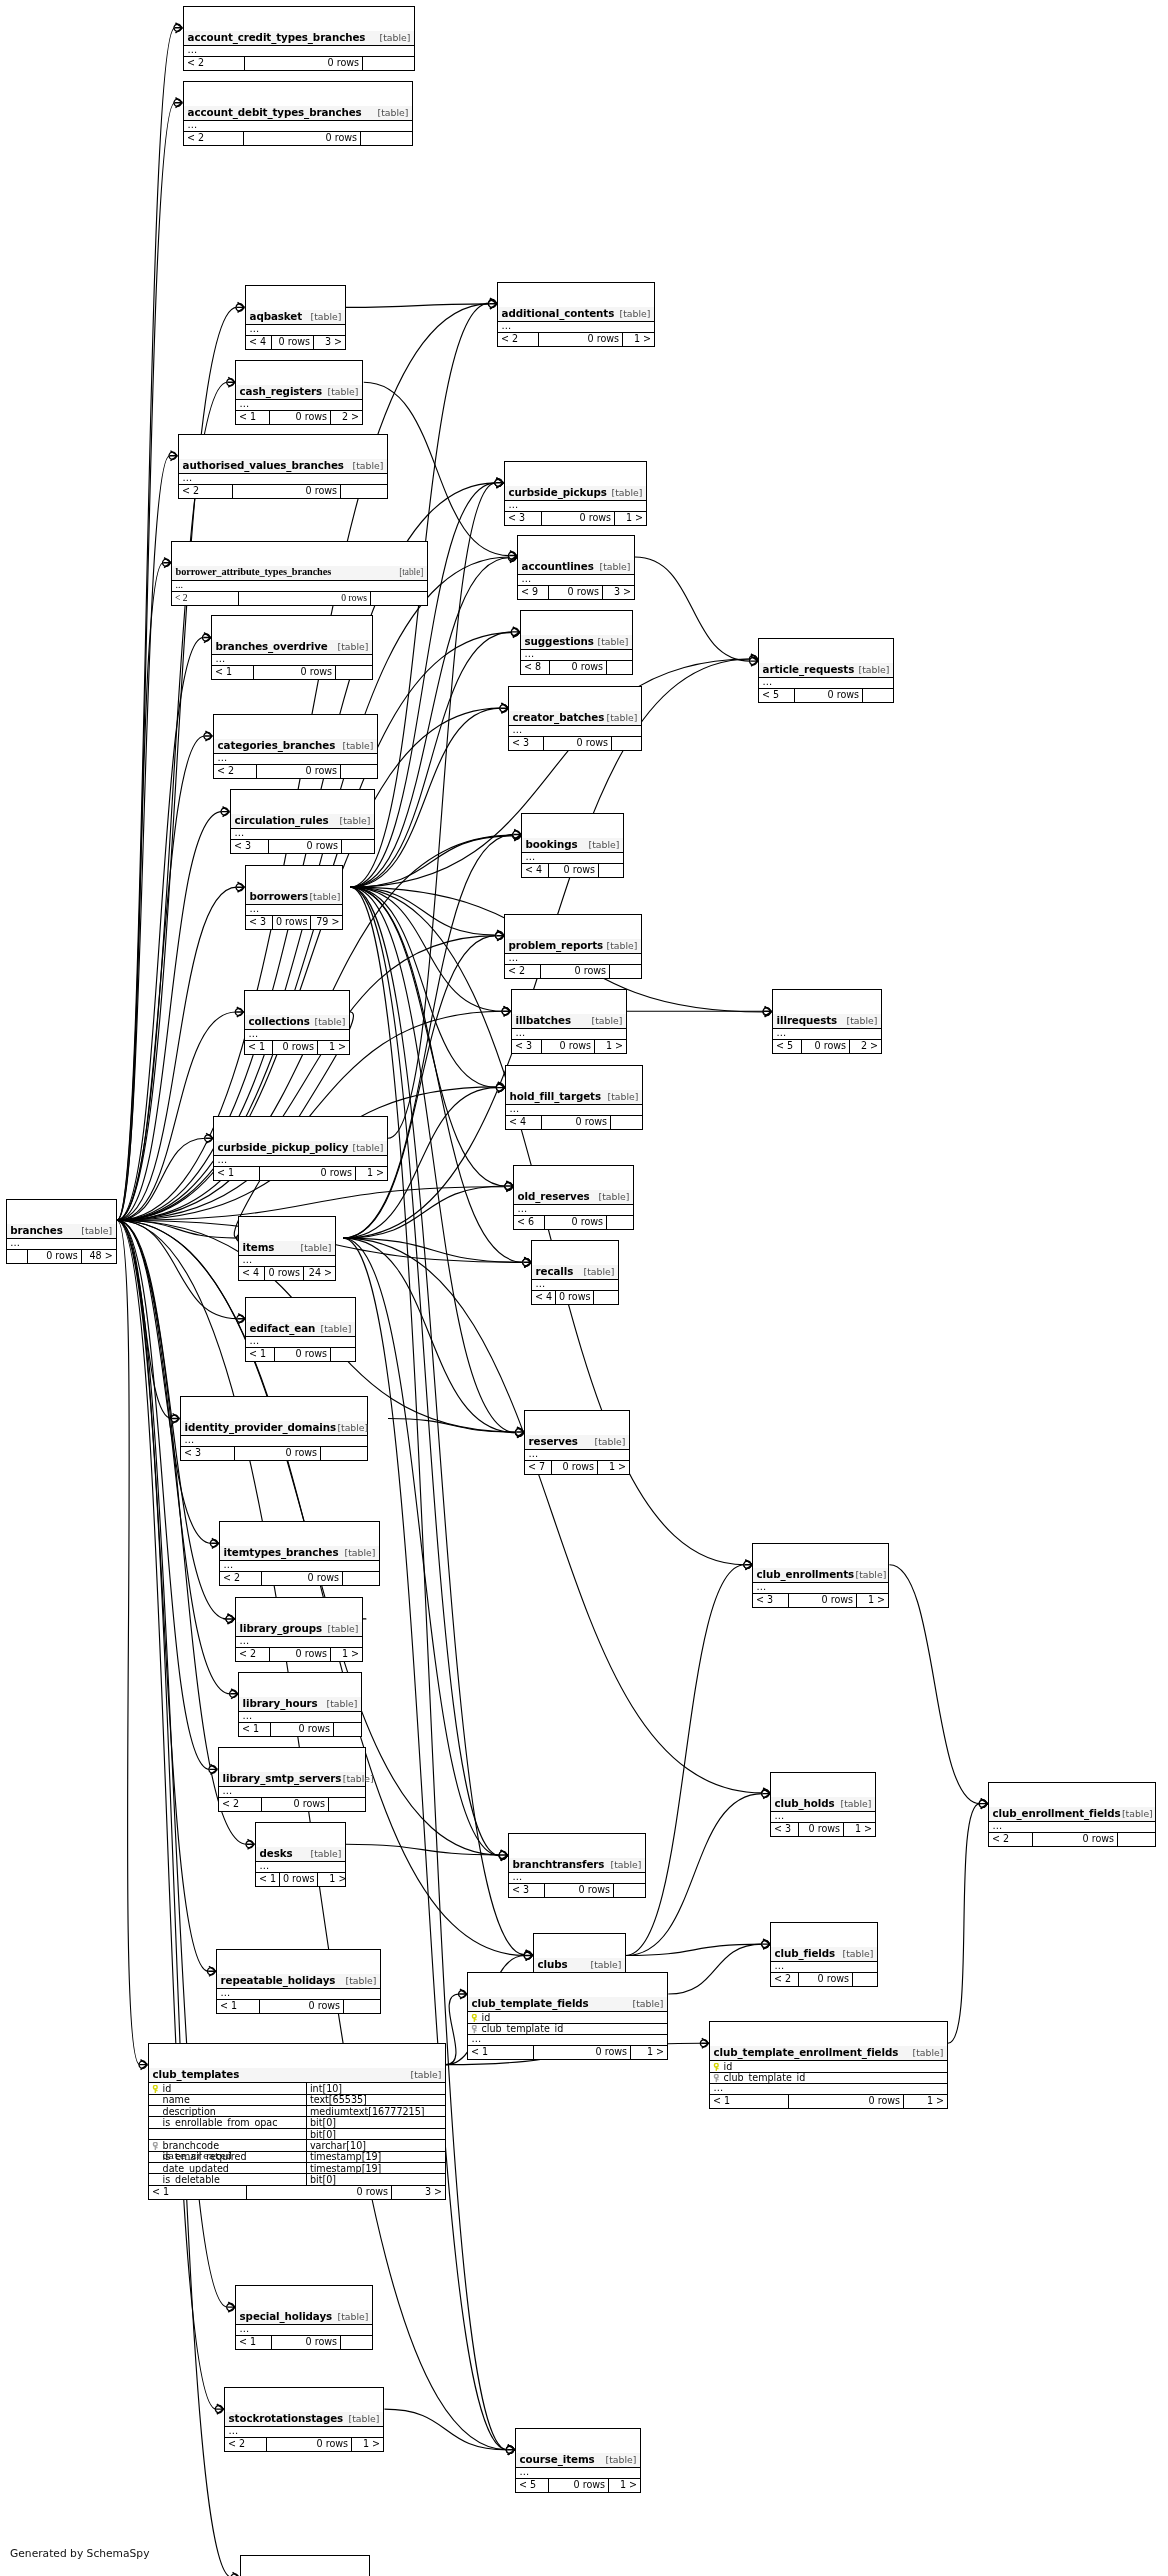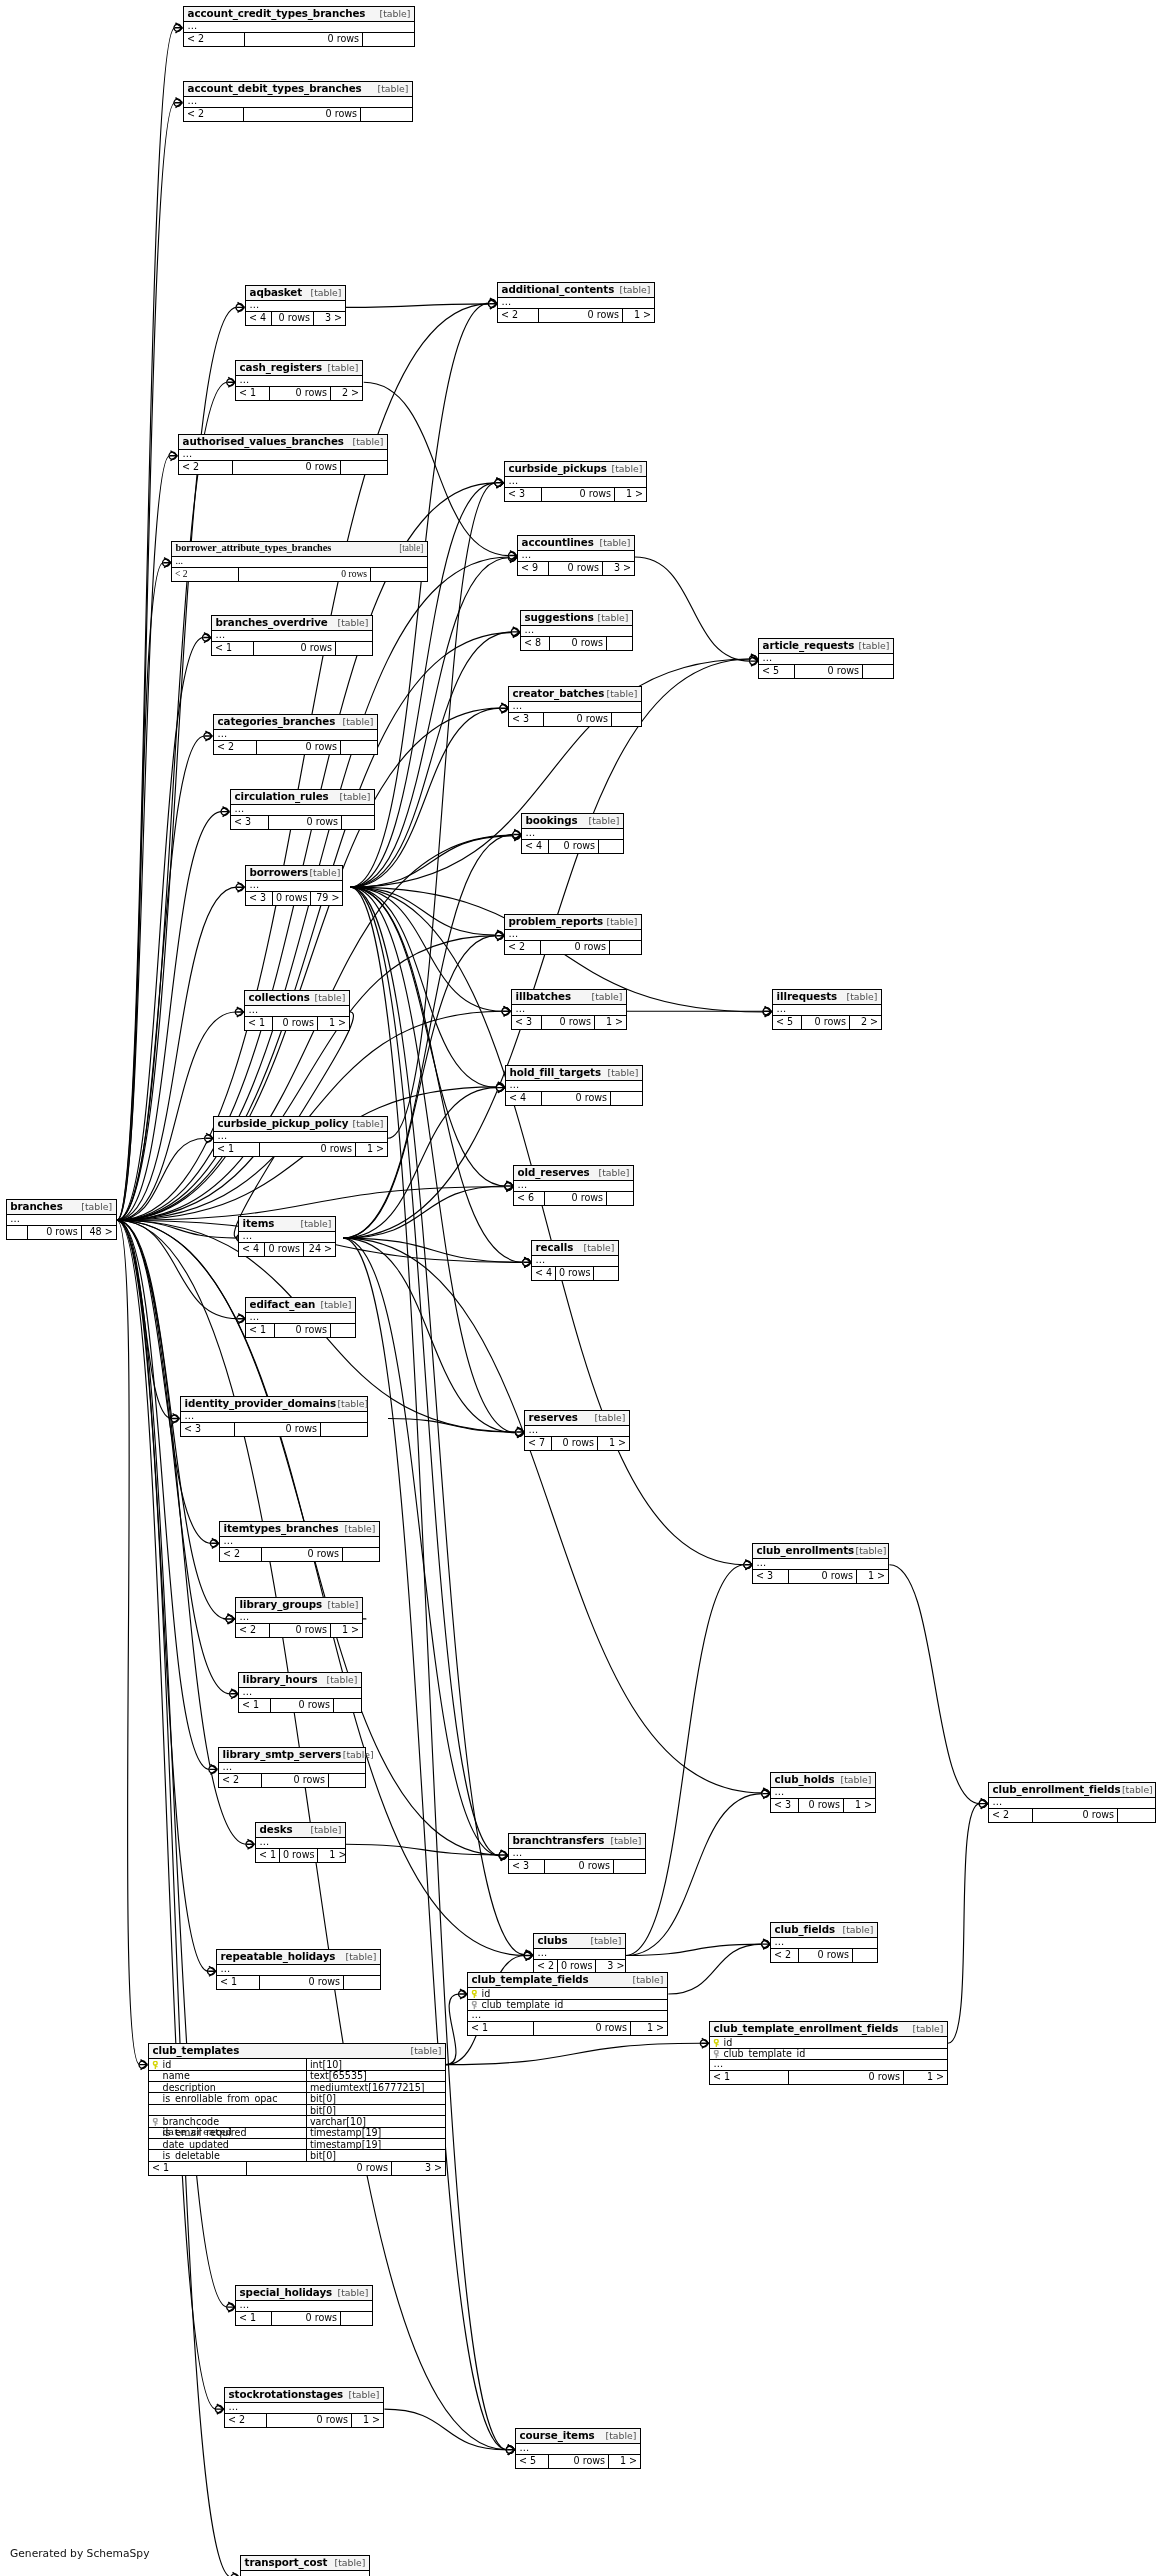--- a/index.html
+++ b/index.html
@@ -33,20 +33,21 @@
   }
   .tbl-hdr {
     background: #f5f5f5;
     border-bottom: 1.4px solid #000000;
     padding: 1.4px 3.6px 2.1px 3.6px;
     white-space: nowrap;
     display: flex;
     align-items: baseline;
     justify-content: space-between;
     line-height: 1.05;
+    margin-top: 24px;
   }
   .tbl-name {
     font-weight: bold;
     font-size: 10.3px;
     color: #000000;
     letter-spacing: -0.1px;
   }
   .tbl-kind {
     font-size: 9.3px;
     color: #4d4d4d;

